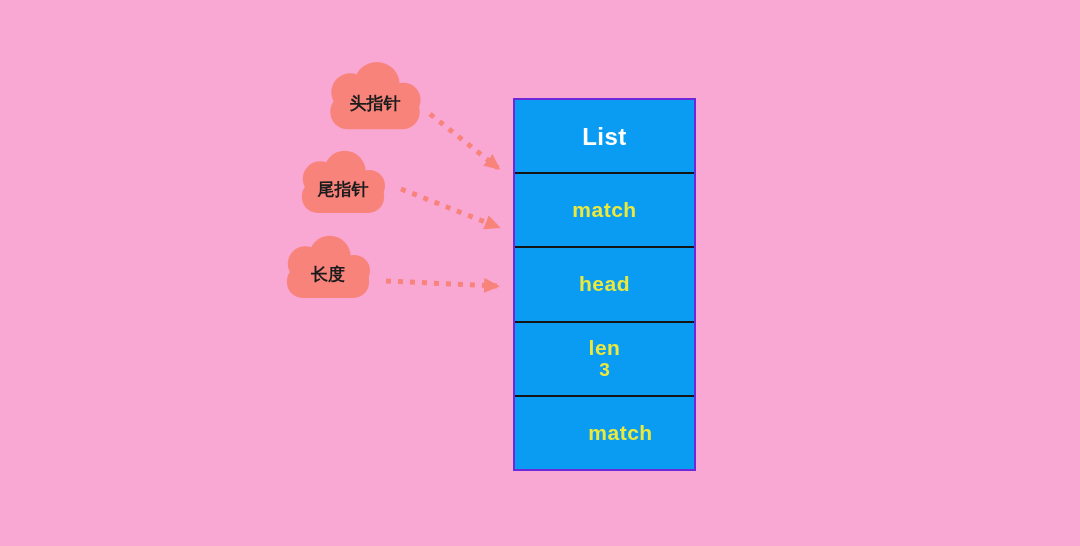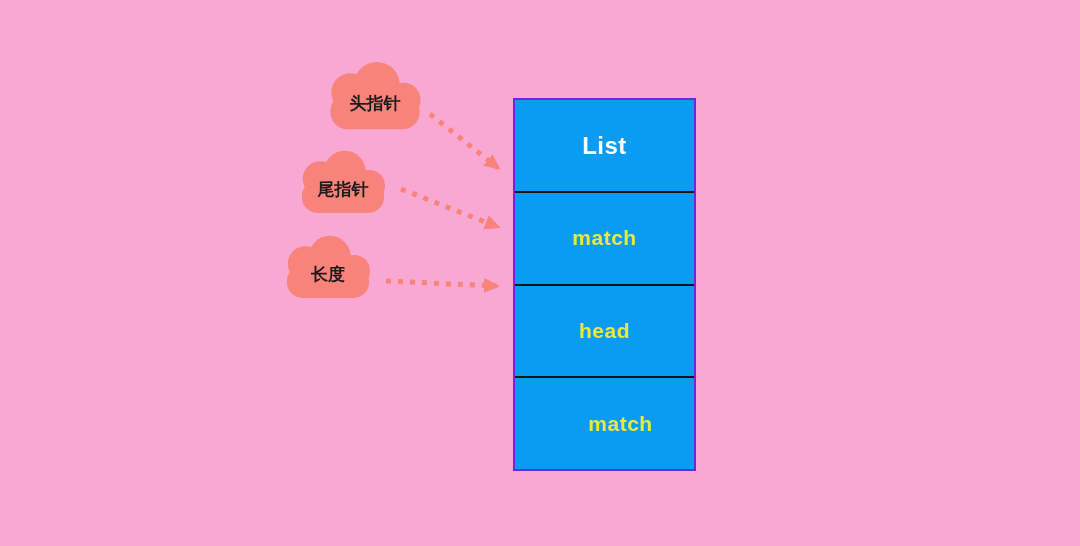--- a/index.html
+++ b/index.html
@@ -106,17 +106,21 @@
     <div class="row title-row">
       <span class="row-label">List</span>
     </div>
     <div class="row">
       <span class="row-label">match</span>
     </div>
     <div class="row">
       <span class="row-label">head</span>
     </div>
     <div class="row">
+      <span class="row-label">len</span>
+      <span class="len-value">3</span>
+    </div>
+    <div class="row">
       <span class="row-label">match</span>
     </div>
   </div>
 
 </div>
 
 </body></html>

